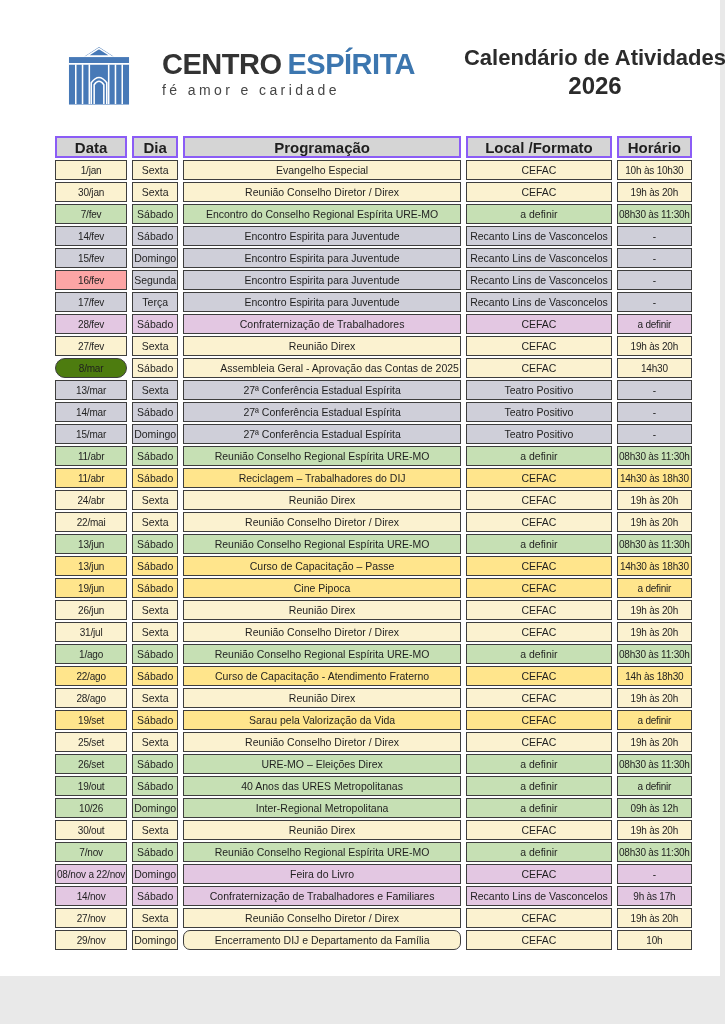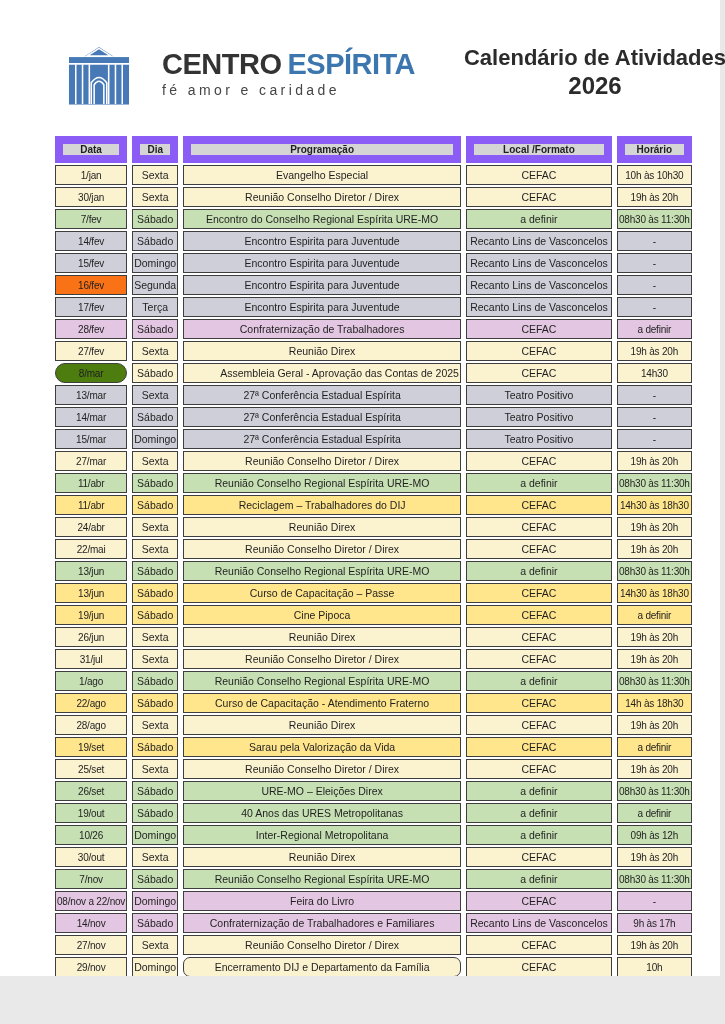--- a/index.html
+++ b/index.html
@@ -73,23 +73,23 @@
     border-spacing: 5px 2px;
     table-layout: fixed;
   }
   col.c-date  { width: 68px; }
   col.c-day   { width: 43px; }
   col.c-prog  { width: 262px; }
   col.c-local { width: 146px; }
   col.c-time  { width: 72px; }
   .calendar th {
     height: 22px;
-    border: 8px solid #8b5cf6;
+    border: 2px solid #8b5cf6;
     background: #d5d5d5;
-    font-size: 10px;
+    font-size: 15px;
     font-weight: bold;
     text-align: center;
     vertical-align: middle;
     overflow: hidden;
     white-space: nowrap;
   }
   .calendar td {
     height: 20px;
     border: 1px solid #3e3e3e;
     font-size: 10.5px;
@@ -182,21 +182,21 @@
           <td class="col-time" style="background: rgb(207, 207, 217);">-</td>
         </tr>
         <tr>
           <td class="col-date" style="background: rgb(207, 207, 217);">15/fev</td>
           <td class="col-day" style="background: rgb(207, 207, 217);">Domingo</td>
           <td class="col-program" style="background: rgb(207, 207, 217);">Encontro Espirita para Juventude</td>
           <td class="col-local" style="background: rgb(207, 207, 217);">Recanto Lins de Vasconcelos</td>
           <td class="col-time" style="background: rgb(207, 207, 217);">-</td>
         </tr>
         <tr>
-          <td class="col-date" style="background: #f97316;">16/fev</td>
+          <td class="col-date" style="background: #fca5a5;">16/fev</td>
           <td class="col-day" style="background: rgb(207, 207, 217);">Segunda</td>
           <td class="col-program" style="background: rgb(207, 207, 217);">Encontro Espirita para Juventude</td>
           <td class="col-local" style="background: rgb(207, 207, 217);">Recanto Lins de Vasconcelos</td>
           <td class="col-time" style="background: rgb(207, 207, 217);">-</td>
         </tr>
         <tr>
           <td class="col-date" style="background: rgb(207, 207, 217); margin-left: 47px;">17/fev</td>
           <td class="col-day" style="background: rgb(207, 207, 217);">Terça</td>
           <td class="col-program" style="background: rgb(207, 207, 217);">Encontro Espirita para Juventude</td>
           <td class="col-local" style="background: rgb(207, 207, 217);">Recanto Lins de Vasconcelos</td>
@@ -238,27 +238,20 @@
           <td class="col-time" style="background: rgb(207, 207, 217);">-</td>
         </tr>
         <tr>
           <td class="col-date" style="background: rgb(207, 207, 217);">15/mar</td>
           <td class="col-day" style="background: rgb(207, 207, 217);">Domingo</td>
           <td class="col-program" style="background: rgb(207, 207, 217);">27ª Conferência Estadual Espírita</td>
           <td class="col-local" style="background: rgb(207, 207, 217);">Teatro Positivo</td>
           <td class="col-time" style="background: rgb(207, 207, 217);">-</td>
         </tr>
         <tr>
-          <td class="col-date" style="background: rgb(251, 242, 208);">27/mar</td>
-          <td class="col-day" style="background: rgb(251, 242, 208);">Sexta</td>
-          <td class="col-program" style="background: rgb(251, 242, 208);">Reunião Conselho Diretor / Direx</td>
-          <td class="col-local" style="background: rgb(251, 242, 208);">CEFAC</td>
-          <td class="col-time" style="background: rgb(251, 242, 208);">19h às 20h</td>
-        </tr>
-        <tr>
           <td class="col-date" style="background: rgb(198, 224, 180);">11/abr</td>
           <td class="col-day" style="background: rgb(198, 224, 180);">Sábado</td>
           <td class="col-program" style="background: rgb(198, 224, 180);">Reunião Conselho Regional Espírita URE-MO</td>
           <td class="col-local" style="background: rgb(198, 224, 180);">a definir</td>
           <td class="col-time" style="background: rgb(198, 224, 180);">08h30 às 11:30h</td>
         </tr>
         <tr>
           <td class="col-date" style="background: rgb(255, 229, 140);">11/abr</td>
           <td class="col-day" style="background: rgb(255, 229, 140);">Sábado</td>
           <td class="col-program" style="background: rgb(255, 229, 140);">Reciclagem – Trabalhadores do DIJ</td>

